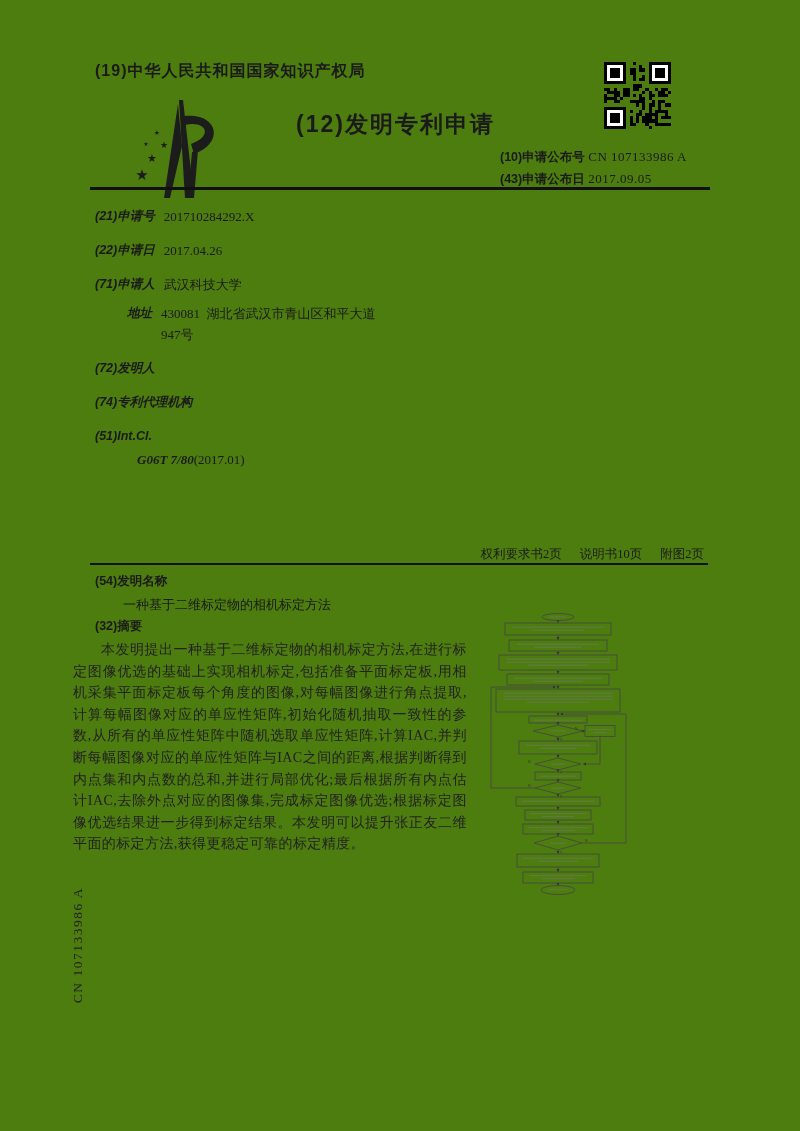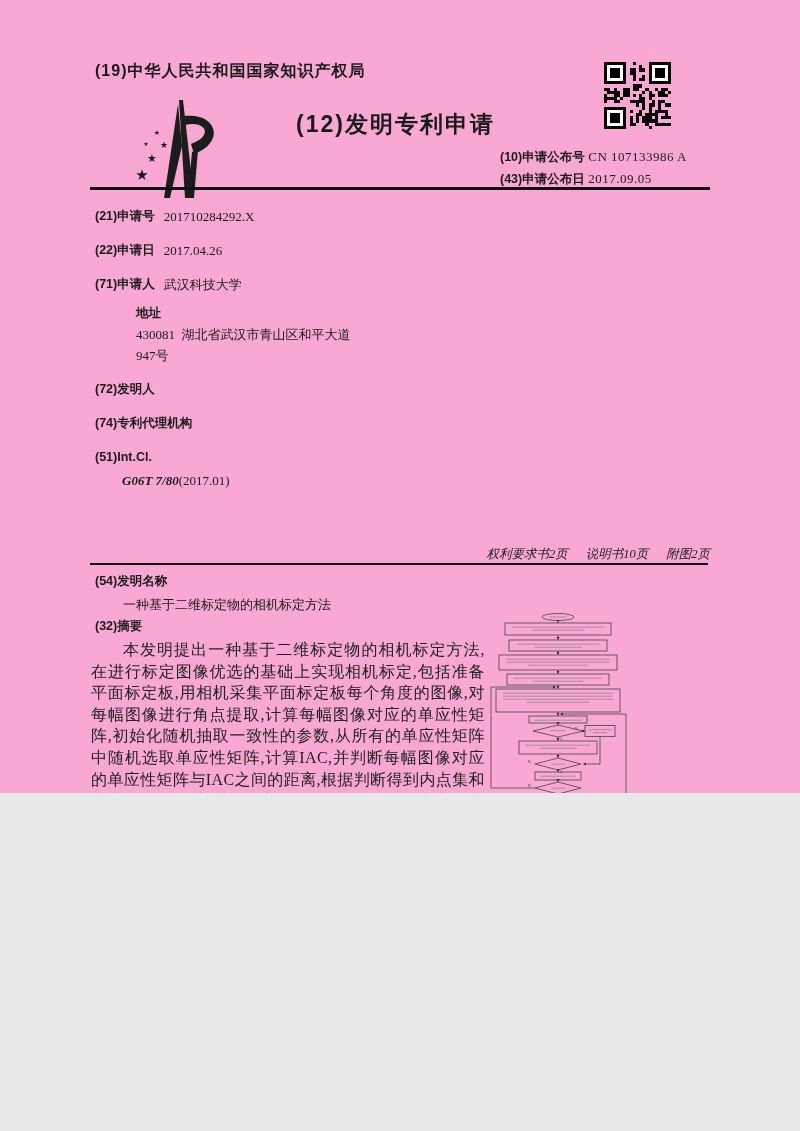--- a/index.html
+++ b/index.html
@@ -1,50 +1,50 @@
 <!DOCTYPE html>
 <html><head>
 <meta charset="utf-8">
 <style>
   html,body{margin:0;padding:0;background:#e8e8e8;}
-  #page{position:relative;width:800px;height:793px;background:#f9a8d4;overflow:hidden;
+  #page{position:relative;width:800px;height:1131px;background:#4d7c0f;overflow:hidden;
         font-family:"Liberation Sans",sans-serif;color:#1a1a1a;}
   .b{font-weight:bold;}
   
   #office{position:absolute;left:95px;top:61px;font-size:16px;font-weight:bold;letter-spacing:1px;}
   #doc-type{position:absolute;left:296px;top:109px;font-size:23px;font-weight:bold;letter-spacing:2px;}
   #logo{position:absolute;left:122px;top:94px;}
   #qr{position:absolute;left:604px;top:62px;}
   .pubrow{position:absolute;left:500px;font-size:12.5px;white-space:nowrap;}
   .pubrow .lbl{font-weight:bold;}
   .pubrow .val{font-family:"Liberation Serif",serif;font-size:13px;letter-spacing:.5px;}
   #pub-no{top:149px;}
   #pub-date{top:171px;}
   .rule{position:absolute;left:90px;background:#111;}
   #rule1{top:187px;width:620px;height:2.5px;}
   #rule2{top:563px;width:618px;height:2px;}
   
   #fields{position:absolute;left:95px;top:198px;width:400px;font-size:12.5px;line-height:21px;}
   .frow{display:flex;align-items:flex-start;margin-top:8px;}
-  .frow .flabel{font-weight:bold;white-space:nowrap;margin-right:9px;}
+  .frow .flabel{font-weight:bold;white-space:nowrap;margin-right:9px;font-style:italic;}
   .frow .fval{font-family:"Liberation Serif",serif;font-size:13px;white-space:pre-wrap;}
   .gap14{margin-top:13px;}
-  .sub{margin-left:41px;flex-direction:column;}
+  .sub{margin-left:32px;}
   .w220{width:225px;}
   .w170{width:170px;}
-  #pages-info{position:absolute;left:90px;top:546px;width:620px;text-align:right;
-              font-family:"Liberation Serif",serif;font-size:12.5px;font-style:italic;}
+  #pages-info{position:absolute;left:84px;top:546px;width:620px;text-align:right;
+              font-family:"Liberation Serif",serif;font-size:12.5px;}
   #pages-info span{margin-left:18px;}
   
   .sechead{position:absolute;left:95px;font-size:12.5px;font-weight:bold;}
   #sec54{top:573px;}
   #invention-title{position:absolute;left:123px;top:596px;font-size:13px;font-family:"Liberation Serif",serif;}
   #sec57{top:618px;}
-  #abstract{position:absolute;left:91px;top:639px;width:394px;text-align:justify;
-            font-family:"Liberation Serif",serif;font-size:16px;line-height:21.6px;
+  #abstract{position:absolute;left:73px;top:639px;width:394px;text-align:justify;
+            font-family:"Liberation Serif",serif;font-size:14px;line-height:21.6px;
             text-indent:2em;letter-spacing:.4px;color:#222;}
   
   #flowchart{position:absolute;left:483px;top:607px;}
   
   #side-code{position:absolute;left:8px;top:937px;width:140px;height:16px;
              transform:rotate(-90deg);text-align:center;
              font-family:"Liberation Serif",serif;font-size:13.5px;letter-spacing:1.5px;color:#222;}
 </style>
 </head>
 <body>
@@ -235,21 +235,21 @@
     </div>
     <div class="frow gap14">
       <span class="flabel">(72)发明人</span>
     </div>
     <div class="frow gap14">
       <span class="flabel">(74)专利代理机构</span>
     </div>
     <div class="frow gap14">
       <span class="flabel">(51)Int.Cl.</span>
     </div>
-    <div class="frow" style="margin-top:2px;margin-left:27px;">
+    <div class="frow" style="margin-top:2px;margin-left:42px;">
       <span class="fval"><i class="b">G06T 7/80</i><span>(2017.01)</span></span>
     </div>
   </div>
 
   <div id="pages-info">
     <span>权利要求书2页</span><span>说明书10页</span><span>附图2页</span>
   </div>
 
   <div id="rule2" class="rule"></div>
 

